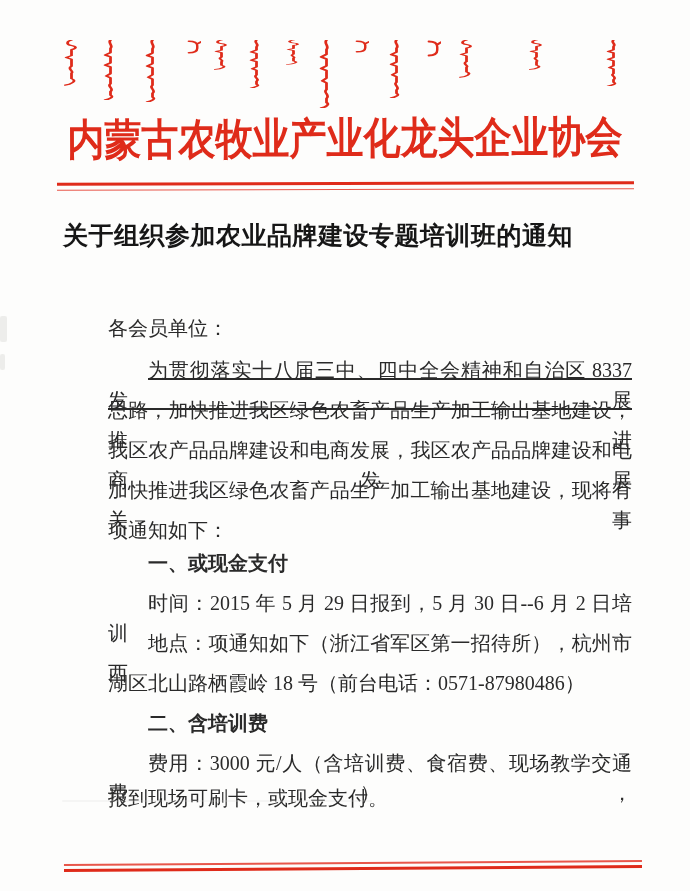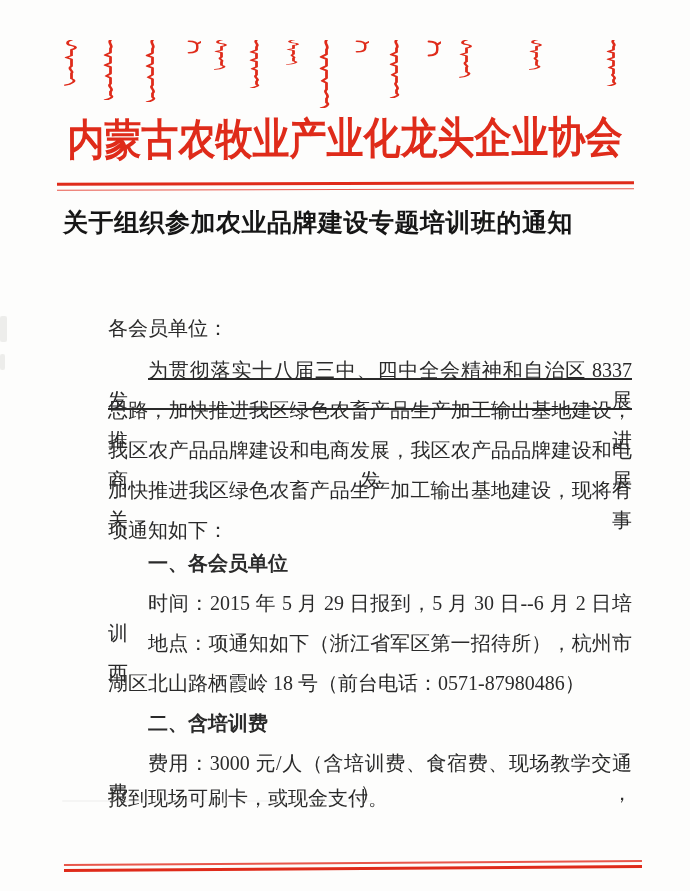--- a/index.html
+++ b/index.html
@@ -28,21 +28,21 @@
   .rule-top{position:absolute;left:57px;top:182px;width:577px;height:9px;transform:rotate(-0.15deg);}
   .rule-top .thick{position:absolute;left:0;top:0;width:100%;height:3px;background:var(--red,#df2b1a);}
   .rule-top .thin{position:absolute;left:0;top:6.5px;width:100%;height:1.6px;background:var(--redLight,#e8564a);}
 
   .rule-bottom{position:absolute;left:64px;top:864px;width:578px;height:10px;transform:rotate(-0.4deg);transform-origin:left center;}
   .rule-bottom .thin{position:absolute;left:0;top:0;width:100%;height:1.6px;background:var(--redLight,#e8564a);}
   .rule-bottom .thick{position:absolute;left:0;top:4.5px;width:100%;height:3.4px;background:var(--red,#df2b1a);}
 
   
   .notice-title{
-    position:absolute;left:0;top:206px;width:636px;margin:0;
+    position:absolute;left:0;top:219px;width:636px;margin:0;
     text-align:center;color:var(--ink,#161616);
     font-size:25px;font-weight:700;letter-spacing:0.5px;white-space:nowrap;
   }
 
   
   .body-text{position:absolute;left:84px;top:0;width:524px;color:var(--text,#2a2a2a);
     font-size:20px;line-height:30px;}
   .body-text p{position:absolute;left:16px;width:524px;margin:8px;}
   .ind{text-indent:2em;}
   .b{font-weight:700;}
@@ -154,21 +154,21 @@
 
   <h2 class="notice-title">关于组织参加农业品牌建设专题培训班的通知</h2>
 
   <div class="body-text">
     <p>各会员单位：</p>
     <p class="ind jf">为贯彻落实十八届三中、四中全会精神和自治区 8337 发展</p>
     <p class="jf">思路，加快推进我区绿色农畜产品生产加工输出基地建设，推进</p>
     <p class="jf">我区农产品品牌建设和电商发展，我区农产品品牌建设和电商发展</p>
     <p class="jf">加快推进我区绿色农畜产品生产加工输出基地建设，现将有关事</p>
     <p>项通知如下：</p>
-    <p class="ind b">一、各会员单位</p>
+    <p class="ind b">一、或现金支付</p>
     <p class="ind jf">时间：2015 年 5 月 29 日报到，5 月 30 日--6 月 2 日培训。</p>
     <p class="ind jf">地点：项通知如下（浙江省军区第一招待所），杭州市西</p>
     <p>湖区北山路栖霞岭 18 号（前台电话：0571-87980486）</p>
     <p class="ind b">二、含培训费</p>
     <p class="ind jf">费用：3000 元/人（含培训费、食宿费、现场教学交通费），</p>
     <p>报到现场可刷卡，或现金支付。</p>
   </div>
 
   <div class="rule-bottom">
     <div class="thin"></div>

